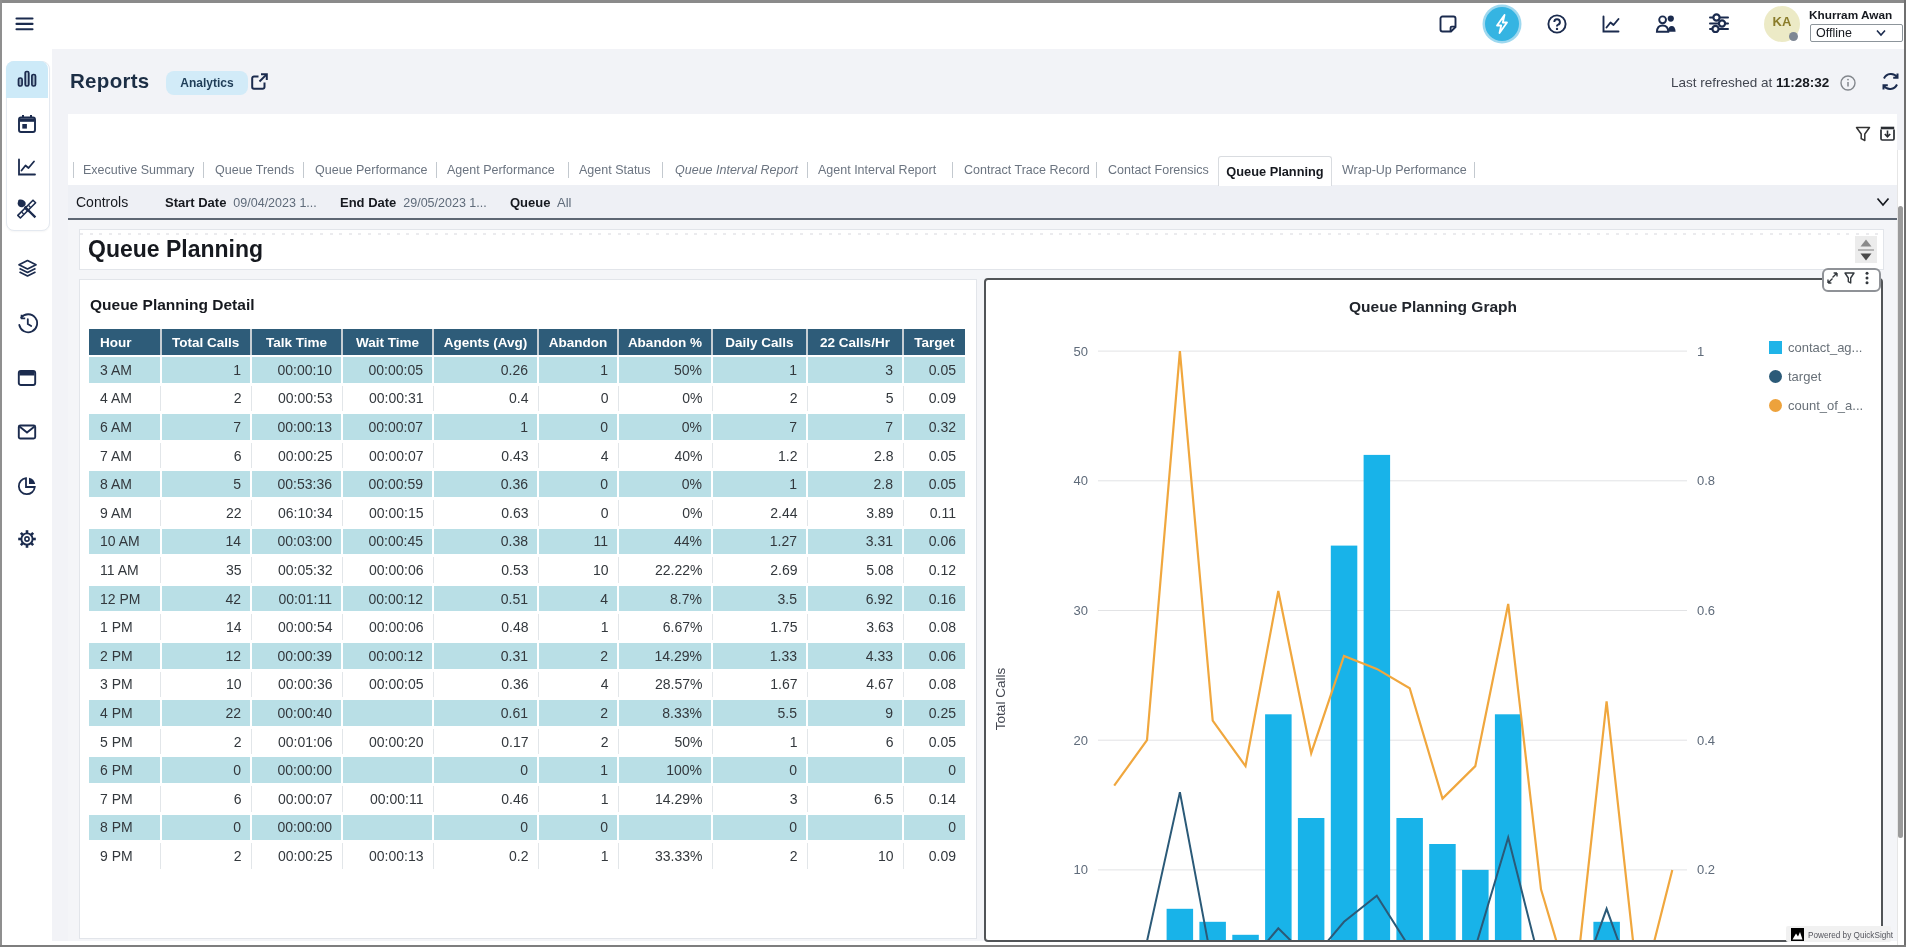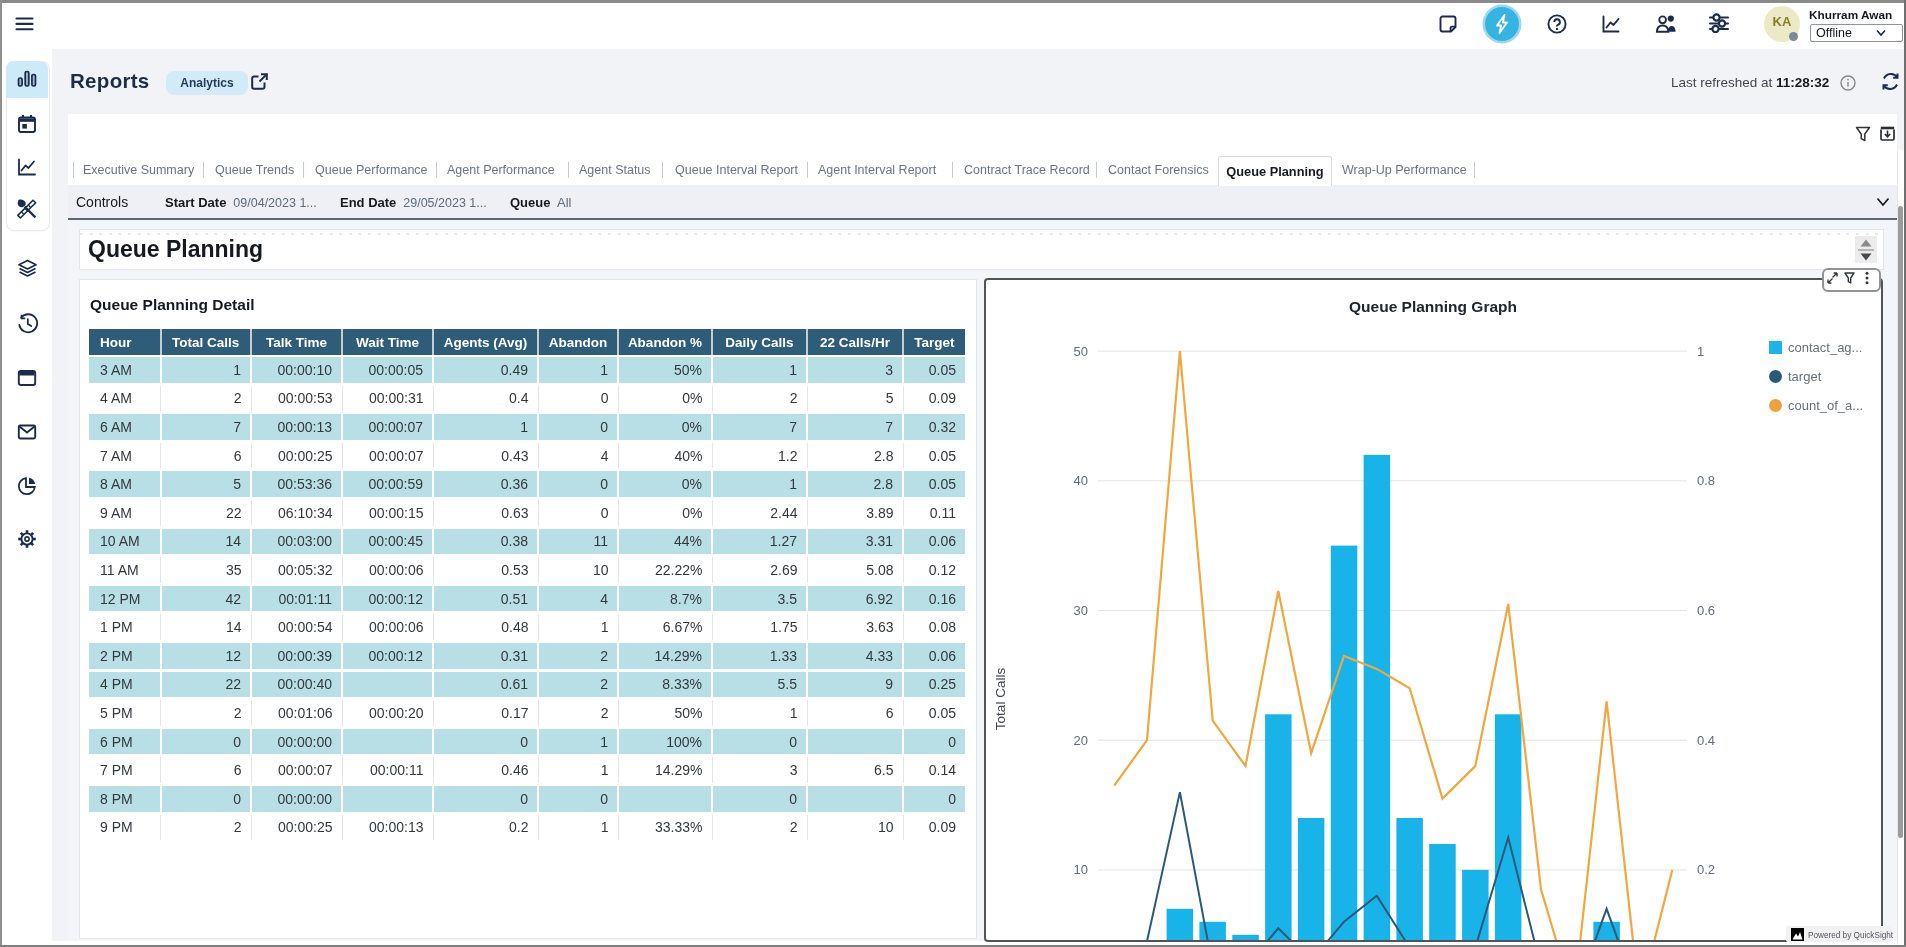--- a/index.html
+++ b/index.html
@@ -192,21 +192,21 @@
     <path d="M1 3.5 v9.2 a1.3 1.3 0 0 0 1.3 1.3 h10.4 a1.3 1.3 0 0 0 1.3-1.3 V3.5" fill="none" stroke="#2a2e33" stroke-width="1.7"></path>
     <path d="M0.8 2 h13.4" stroke="#2a2e33" stroke-width="2.6"></path>
     <path d="M7.5 4.5 v6 M4.8 8 l2.7 2.9 l2.7-2.9" fill="none" stroke="#2a2e33" stroke-width="1.6"></path>
   </svg>
 
   <div class="abs tabtxt" style="left:83px;">Executive Summary</div>
   <div class="abs tabtxt" style="left:215px;">Queue Trends</div>
   <div class="abs tabtxt" style="left:315px;">Queue Performance</div>
   <div class="abs tabtxt" style="left:447px;">Agent Performance</div>
   <div class="abs tabtxt" style="left:579px;">Agent Status</div>
-  <div class="abs tabtxt" style="left:675px;">Queue Interval Report</div>
+  <div class="abs tabtxt" style="left:675px;font-style:italic;">Queue Interval Report</div>
   <div class="abs tabtxt" style="left:818px;">Agent Interval Report</div>
   <div class="abs tabtxt" style="left:964px;">Contract Trace Record</div>
   <div class="abs tabtxt" style="left:1108px;">Contact Forensics</div>
   <div class="abs tabtxt" style="left:1342px;">Wrap-Up Performance</div>
 
   <div class="sep" style="left:73px;"></div>
   <div class="sep" style="left:203px;"></div>
   <div class="sep" style="left:303px;"></div>
   <div class="sep" style="left:436px;"></div>
   <div class="sep" style="left:568px;"></div>
@@ -264,21 +264,21 @@
           <th>Abandon %</th>
           <th>Daily Calls</th>
           <th>22 Calls/Hr</th>
           <th>Target</th>
         </tr>
     <tr class="c">
           <td>3 AM</td>
           <td>1</td>
           <td>00:00:10</td>
           <td>00:00:05</td>
-          <td>0.49</td>
+          <td>0.26</td>
           <td>1</td>
           <td>50%</td>
           <td>1</td>
           <td>3</td>
           <td>0.05</td>
         </tr>
     <tr>
           <td>4 AM</td>
           <td>2</td>
           <td>00:00:53</td>
@@ -390,20 +390,32 @@
           <td>2 PM</td>
           <td>12</td>
           <td>00:00:39</td>
           <td>00:00:12</td>
           <td>0.31</td>
           <td>2</td>
           <td>14.29%</td>
           <td>1.33</td>
           <td>4.33</td>
           <td>0.06</td>
+        </tr>
+    <tr>
+          <td>3 PM</td>
+          <td>10</td>
+          <td>00:00:36</td>
+          <td>00:00:05</td>
+          <td>0.36</td>
+          <td>4</td>
+          <td>28.57%</td>
+          <td>1.67</td>
+          <td>4.67</td>
+          <td>0.08</td>
         </tr>
     <tr class="c">
           <td>4 PM</td>
           <td>22</td>
           <td>00:00:40</td>
           <td></td>
           <td>0.61</td>
           <td>2</td>
           <td>8.33%</td>
           <td>5.5</td>

